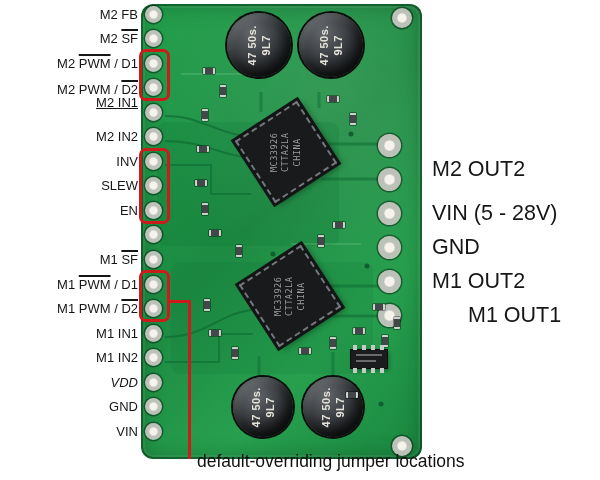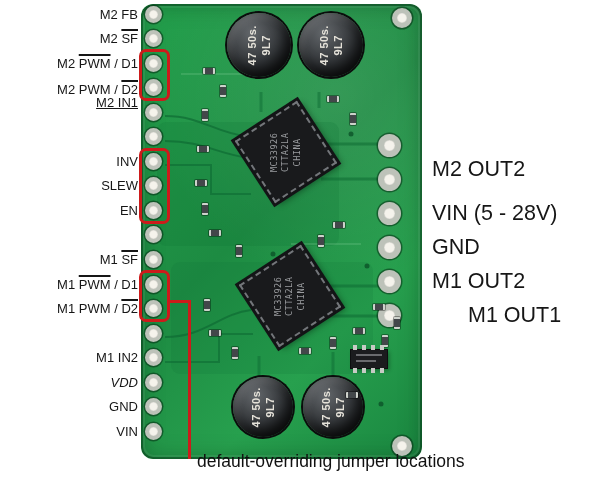--- a/index.html
+++ b/index.html
@@ -74,26 +74,28 @@
 <body>
 
 <div class="stage">
 
   <div class="left-labels">
       <div class="pin-label-row" style="top: 1.5px;"><span>M2 FB</span></div>
       <div class="pin-label-row" style="top: 26.05px;"><span>M2 </span><span class="over">SF</span></div>
       <div class="pin-label-row" style="top: 50.6px;"><span>M2 </span><span class="over">PWM</span><span> / D1</span></div>
       <div class="pin-label-row" style="top: 77px;"><span>M2 PWM / </span><span class="over">D2</span></div>
       <div class="pin-label-row" style="top: 90px; text-decoration: underline;"><span>M2 IN1</span></div>
+      <div class="pin-label-row" style="top: 124.25px;"><span>M2 IN2</span></div>
       <div class="pin-label-row" style="top: 148.8px;"><span>INV</span></div>
       <div class="pin-label-row" style="top: 173.35px; text-align: right;"><span>SLEW</span></div>
       <div class="pin-label-row" style="top: 197.9px;"><span>EN</span></div>
       <div class="pin-label-row" style="top: 247px;"><span>M1 </span><span class="over">SF</span></div>
       <div class="pin-label-row" style="top: 271.55px;"><span>M1 </span><span class="over">PWM</span><span> / D1</span></div>
       <div class="pin-label-row" style="top: 296.1px;"><span>M1 PWM / </span><span class="over">D2</span></div>
+      <div class="pin-label-row" style="top: 320.65px;"><span>M1 IN1</span></div>
       <div class="pin-label-row" style="top: 345.2px;"><span>M1 IN2</span></div>
       <div class="pin-label-row" style="top: 369.75px; font-style: italic;"><span>VDD</span></div>
       <div class="pin-label-row" style="top: 394.3px;"><span>GND</span></div>
       <div class="pin-label-row" style="top: 418.85px;"><span>VIN</span></div>
     </div>
 
   <div class="pcb">
     <svg class="traces" viewBox="0 0 281 455" xmlns="http://www.w3.org/2000/svg">
       <rect x="16" y="118" width="182" height="124" rx="9" fill="#0d6e33" opacity="0.18"></rect>
       <rect x="30" y="258" width="202" height="112" rx="9" fill="#0d6e33" opacity="0.15"></rect>

